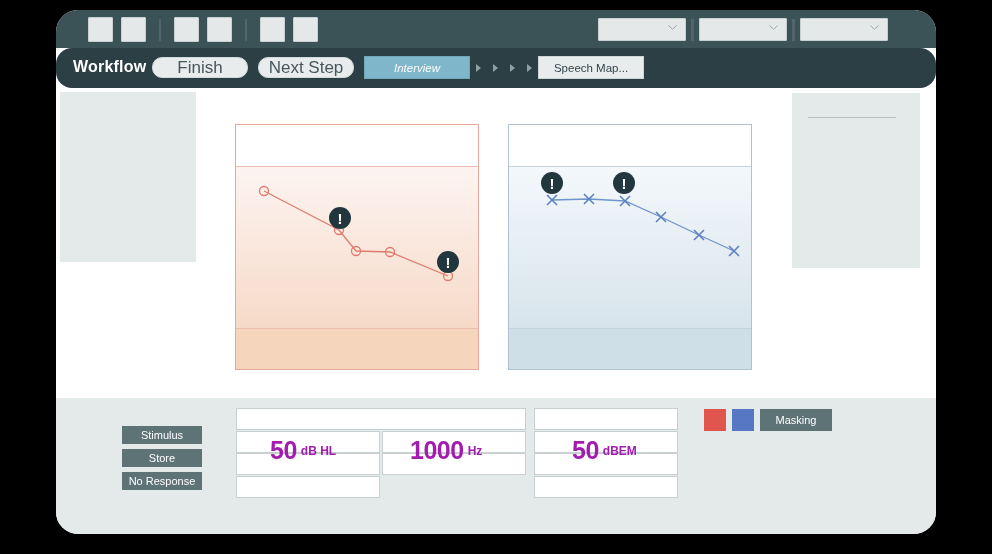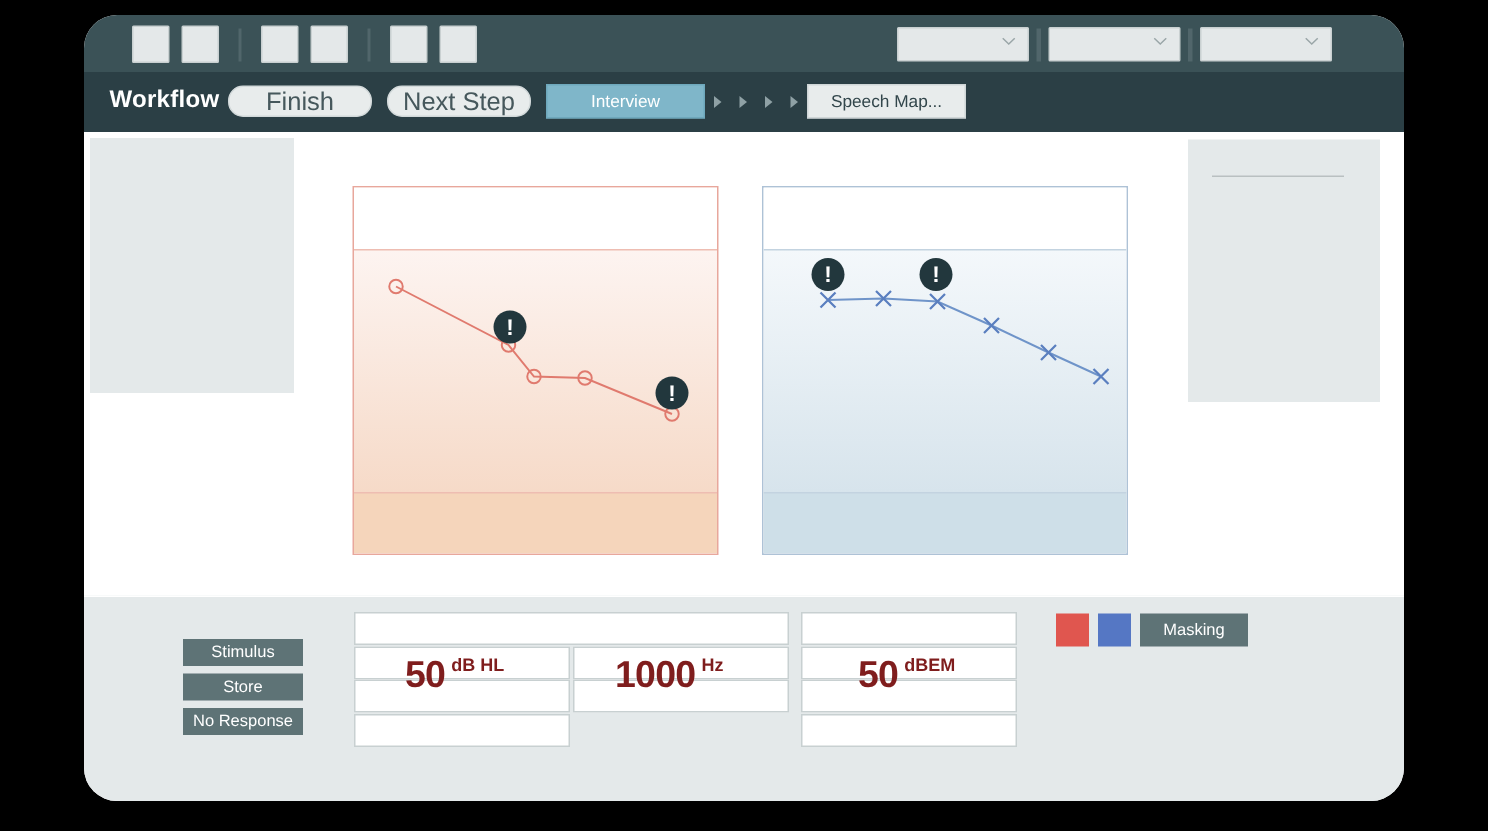--- a/index.html
+++ b/index.html
@@ -32,38 +32,39 @@
   }
   .sel .chev{
     position:absolute;right:8px;top:6px;width:9px;height:5px;
   }
   .sel-sep{width:3px;height:22px;background:#51666b;margin:0 5px;}
 
   
   .workflowbar{
     position:absolute;left:0;top:38px;width:880px;height:40px;
     background:#2b3f45;
+    border-radius:16px;
   }
   .wf-title{
     position:absolute;left:17px;top:10px;color:#ffffff;
     font-size:16px;font-weight:bold;letter-spacing:.2px;
   }
   .wf-items{position:absolute;left:96px;top:8px;display:flex;align-items:center;}
   .pill{
     height:19px;min-width:82px;border-radius:10px;background:#e8ecec;
     color:#46585c;font-size:17px;display:flex;align-items:center;
     justify-content:center;border:1px solid #d2d9da;margin-right:10px;
     padding:0 6px;
   }
   .step{
     height:21px;min-width:84px;background:#e8ecec;color:#32464b;
     font-size:11.5px;display:flex;align-items:center;justify-content:center;
     border:1px solid #cfd6d7;padding:0 10px;
   }
-  .step.teal{background:#7fb6c9;border-color:#6ea8bc;color:#ffffff;}
+  .step.teal{background:#7fb6c9;border-color:#6ea8bc;color:#ffffff;font-style:italic;}
   .step.peach{background:#f7d2a9;border-color:#eec497;color:#3c3228;}
   .arrow{
     width:0;height:0;border-left:5px solid #8fa1a5;
     border-top:4px solid transparent;border-bottom:4px solid transparent;
     margin:0 6px;
   }
 
   
   .canvas{
     position:absolute;left:0;top:78px;width:880px;height:319px;background:#ffffff;
@@ -108,22 +109,22 @@
   }
   .sq-btn{
     position:absolute;left:66px;width:80px;height:18px;background:#5e7376;
     color:#ffffff;font-size:11px;display:flex;align-items:center;
     justify-content:center;
   }
   .field{
     position:absolute;background:#ffffff;border:1px solid #c8d0d1;
   }
   .bigval{
-    position:absolute;color:#7f1d1d;font-size:25px;font-weight:bold;
-    display:flex;align-items:flex-start;letter-spacing:-.5px;
+    position:absolute;color:#a21caf;font-size:25px;font-weight:bold;
+    display:flex;align-items:center;letter-spacing:-.5px;
   }
   .bigval .unit{font-size:12px;font-weight:bold;margin-left:4px;letter-spacing:0;}
   .swatch{position:absolute;width:22px;height:22px;}
   .mask-btn{
     position:absolute;width:72px;height:22px;background:#5e7376;color:#ffffff;
     font-size:11px;display:flex;align-items:center;justify-content:center;
   }
 </style>
 </head>
 <body>

